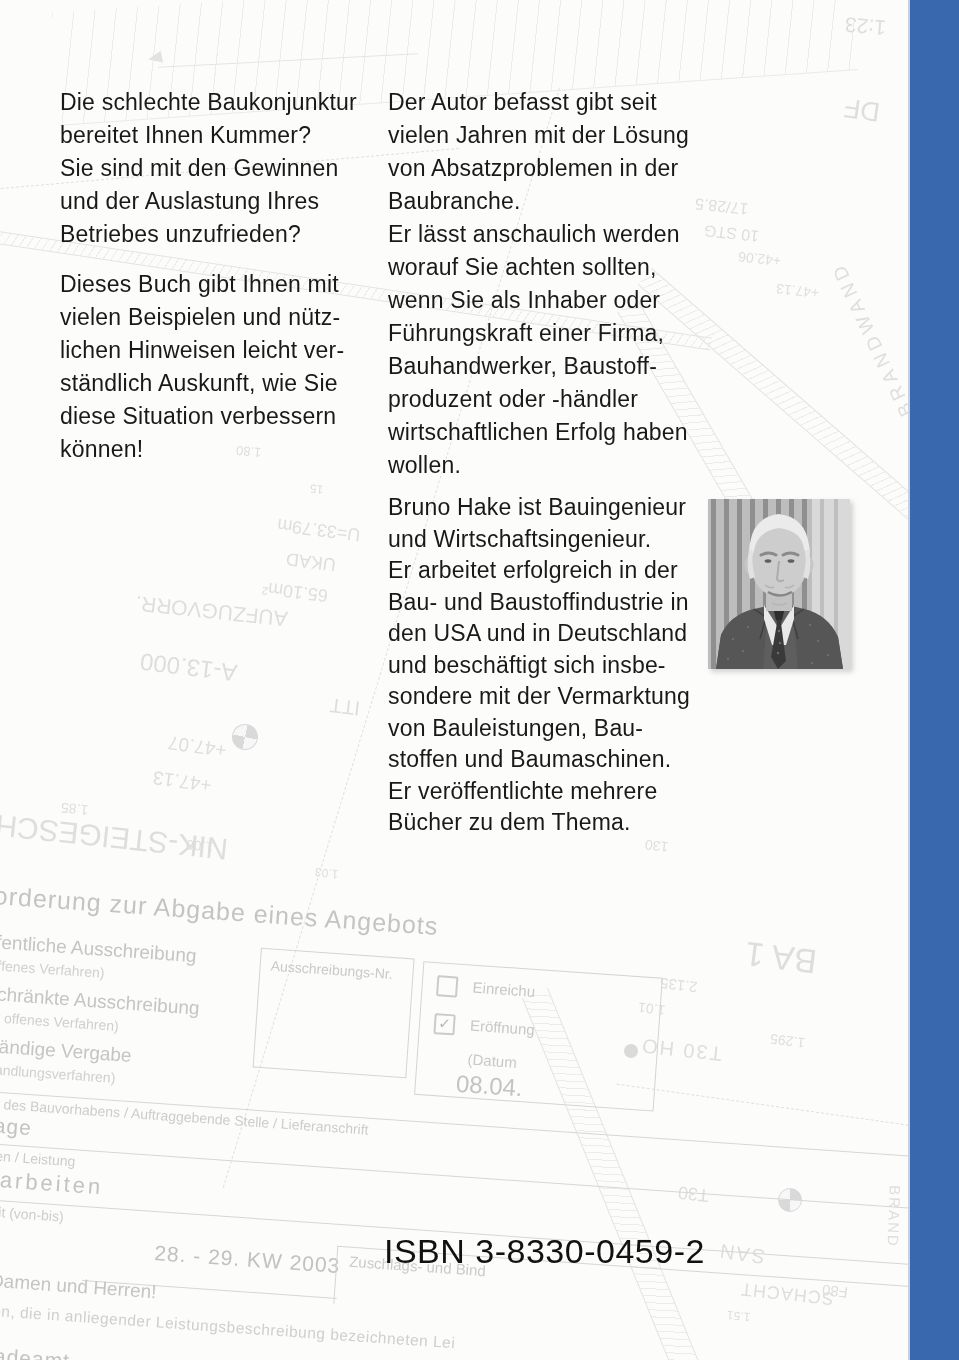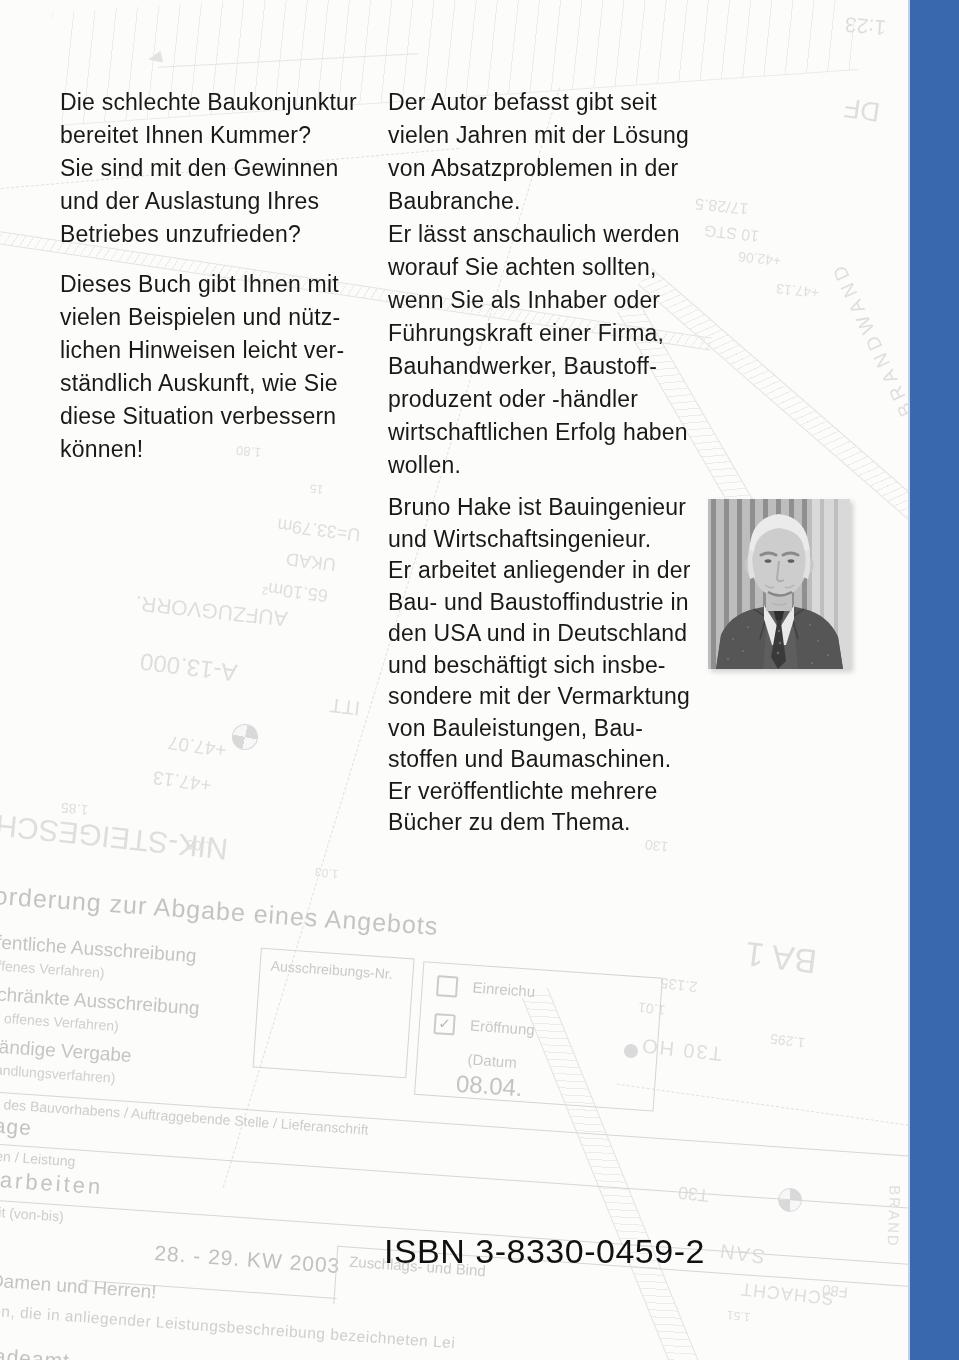--- a/index.html
+++ b/index.html
@@ -173,21 +173,21 @@
 Er lässt anschaulich werden
 worauf Sie achten sollten,
 wenn Sie als Inhaber oder
 Führungskraft einer Firma,
 Bauhandwerker, Baustoff-
 produzent oder -händler
 wirtschaftlichen Erfolg haben
 wollen.</div>
     <div class="para bio" style="left:388px;top:492px;width:330px;">Bruno Hake ist Bauingenieur
 und Wirtschaftsingenieur.
-Er arbeitet anliegender in der
+Er arbeitet erfolgreich in der
 Bau- und Baustoffindustrie in
 den USA und in Deutschland
 und beschäftigt sich insbe-
 sondere mit der Vermarktung
 von Bauleistungen, Bau-
 stoffen und Baumaschinen.
 Er veröffentlichte mehrere
 Bücher zu dem Thema.</div>
 
     <div class="photo">

